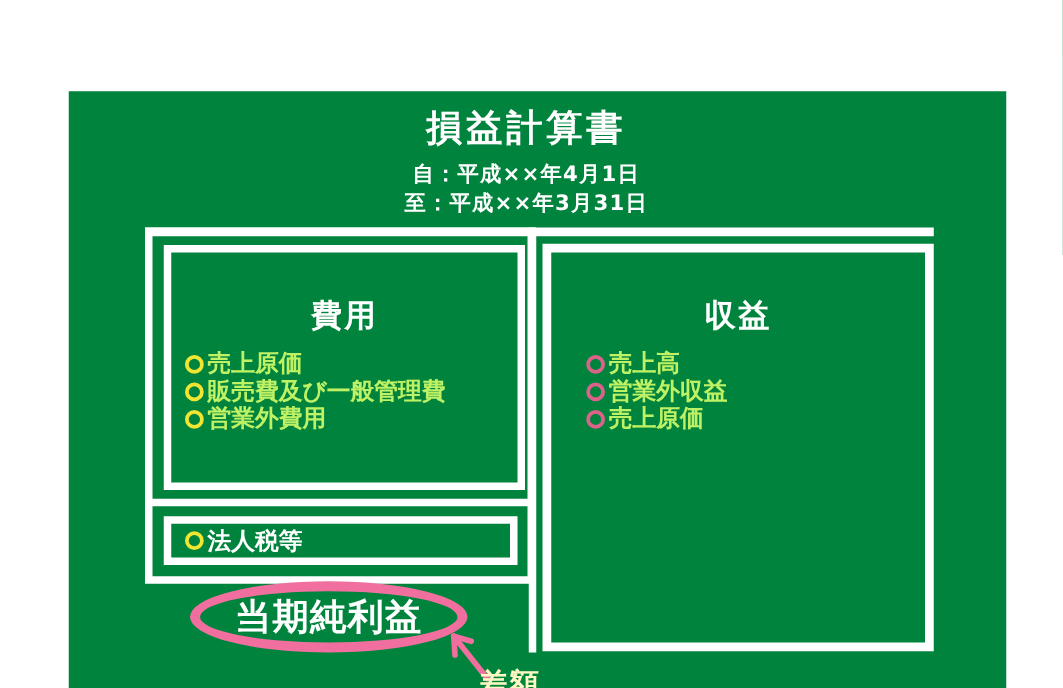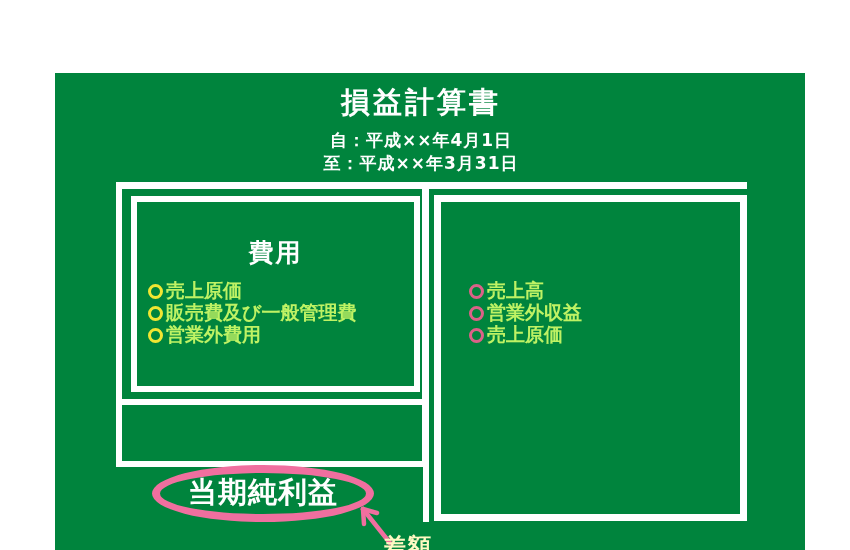--- a/index.html
+++ b/index.html
@@ -101,21 +101,21 @@
   .tax-label { font-size: 19px; display: flex; align-items: center; }
 
   .net-ellipse {
     position: absolute;
     left: 97px; top: 392px;
     width: 222px; height: 57px;
     border: 8px solid #F06F9F;
     border-radius: 50%;
     box-sizing: border-box;
     display: flex;
-    align-items: flex-start;
+    align-items: center;
     justify-content: center;
   }
   .net-label {
     color: #ffffff;
     font-size: 29px;
     letter-spacing: 1px;
     white-space: nowrap;
   }
   .arrow-svg {
     position: absolute;
@@ -159,22 +159,29 @@
           <span class="ring ring-yellow"></span>
           <span>販売費及び一般管理費</span>
         </li>
         <li>
           <span class="ring ring-yellow"></span>
           <span>営業外費用</span>
         </li>
       </ul>
     </div>
 
+    <div class="box box-tax">
+      <span class="tax-label">
+        <span class="ring ring-yellow"></span>
+        <span>法人税等</span>
+      </span>
+    </div>
 
     <div class="box box-revenues">
+      <div class="section-heading">収益</div>
       <ul class="items">
         <li>
           <span class="ring ring-pink"></span>
           <span>売上高</span>
         </li>
         <li>
           <span class="ring ring-pink"></span>
           <span>営業外収益</span>
         </li>
         <li>

